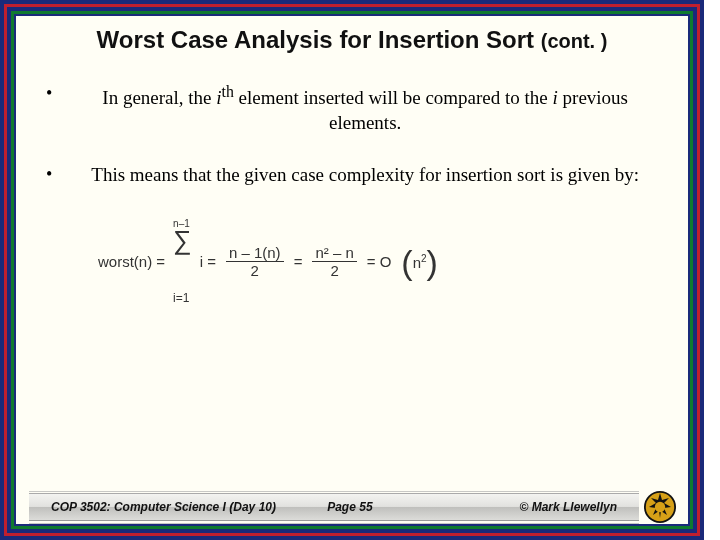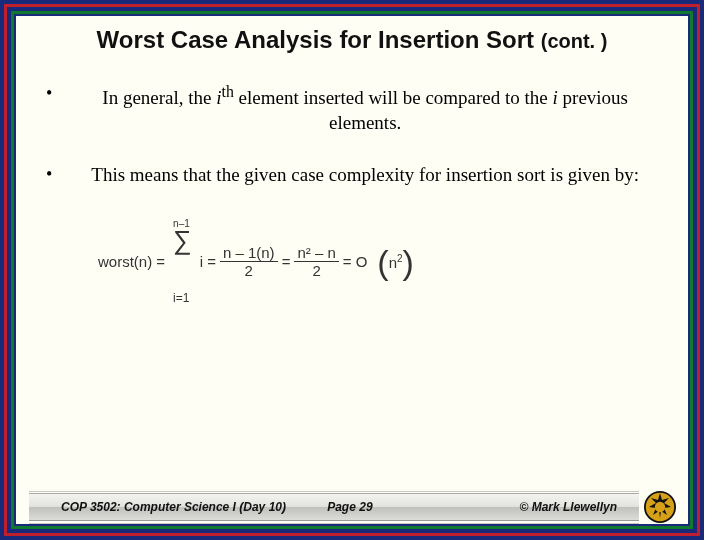--- a/index.html
+++ b/index.html
@@ -82,21 +82,21 @@
     margin: 0 4px;
   }
   .sigma-block .top    { font-size: 10px; }
   .sigma-block .sigma  { font-size: 26px; line-height: 22px; }
   .sigma-block .bot    { font-size: 12px; margin-top: 41px; }
   .frac {
     display: inline-flex;
     flex-direction: column;
     align-items: center;
     line-height: 1;
-    margin: 0 0;
+    margin: 0 6px;
     vertical-align: middle;
   }
   .frac .num { font-size: 15px; padding: 0 3px 1px 3px; }
   .frac .bar { width: 100%; border-top: 1px solid #333; }
   .frac .den { font-size: 15px; padding: 1px 3px 0 3px; }
   .bigO {
     display: inline-flex;
     align-items: center;
     font-size: 15px;
     margin-left: 6px;
@@ -118,21 +118,21 @@
     border-top: 1px solid #aaa;
     border-bottom: 1px solid #999;
     display: flex;
     align-items: center;
     font-family: Arial, Helvetica, sans-serif;
     font-size: 12px;
     font-weight: bold;
     font-style: italic;
     color: #111;
   }
-  .footer-bar .fcourse { padding-left: 32px; flex: 0 0 auto; }
+  .footer-bar .fcourse { padding-left: 22px; flex: 0 0 auto; }
   .footer-bar .fpage   { position:absolute; left: 50%; transform: translateX(-15%); }
   .footer-bar .fcopy   { margin-left: auto; padding-right: 22px; }
 
   .footer-hr-top {
     position:absolute; left:16px; right:52px; top:4px; height:1px; background:#c8c8c5;
   }
   .footer-hr-bot {
     position:absolute; left:16px; right:52px; bottom:3px; height:1px; background:#c8c8c5;
   }
 
@@ -202,21 +202,21 @@
         <span class="paren">)</span>
       </span>
     </div>
 
   </div>
 
   <div class="footer-wrap">
     <div class="footer-hr-top"></div>
     <div class="footer-bar">
       <span class="fcourse">COP 3502: Computer Science I  (Day 10)</span>
-      <span class="fpage">Page 29</span>
+      <span class="fpage">Page 55</span>
       <span class="fcopy">© Mark Llewellyn</span>
     </div>
     <div class="footer-hr-bot"></div>
     <div class="logo">
       <svg viewBox="0 0 34 34">
         <circle cx="17" cy="17" r="16" fill="#111"></circle>
         <circle cx="17" cy="17" r="14.2" fill="#d6a017"></circle>
         <g fill="#111">
           <path d="M17 3 L19 10 L26 8 L21 13 L28 17 L21 18 L24 25 L18 21 L17 28 L16 21 L10 25 L13 18 L6 17 L13 13 L8 8 L15 10 Z"></path>
         </g>

